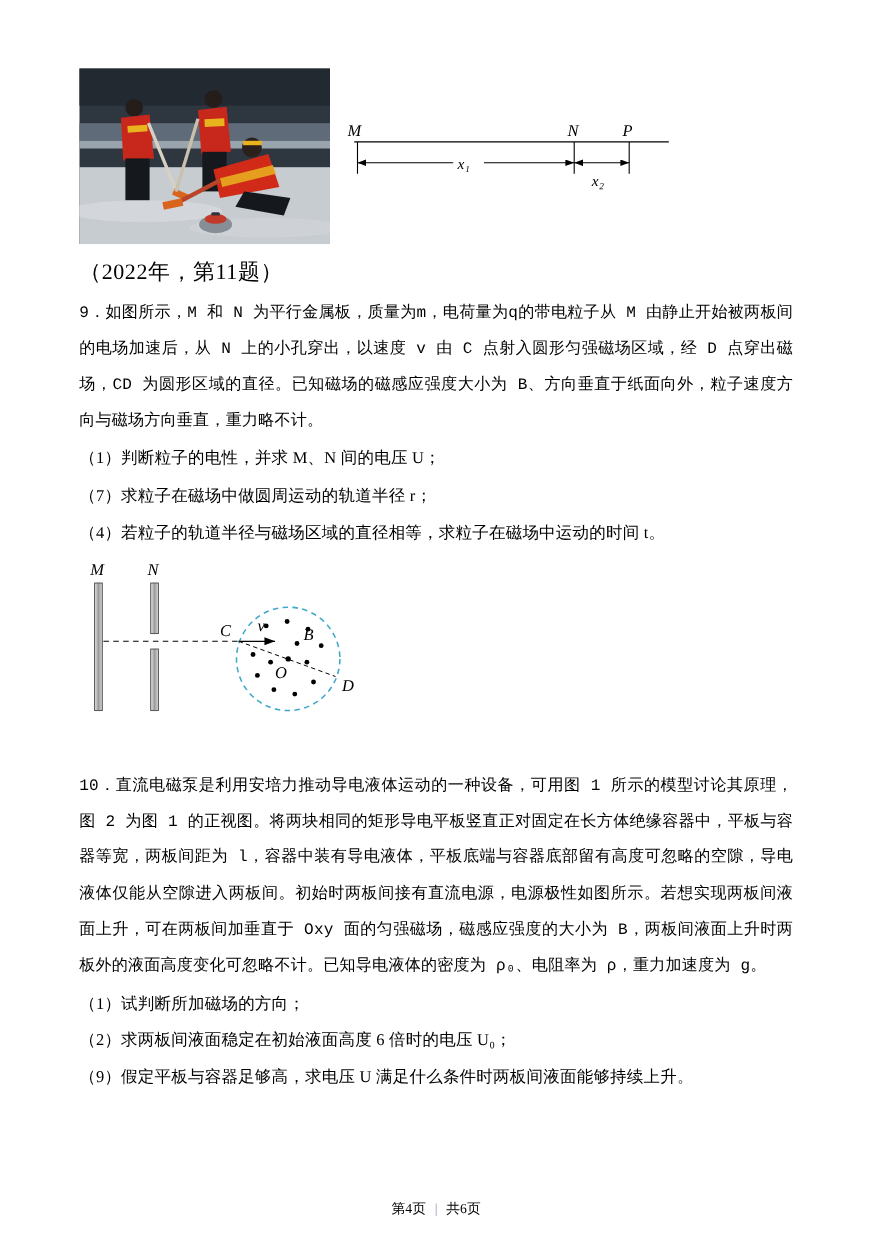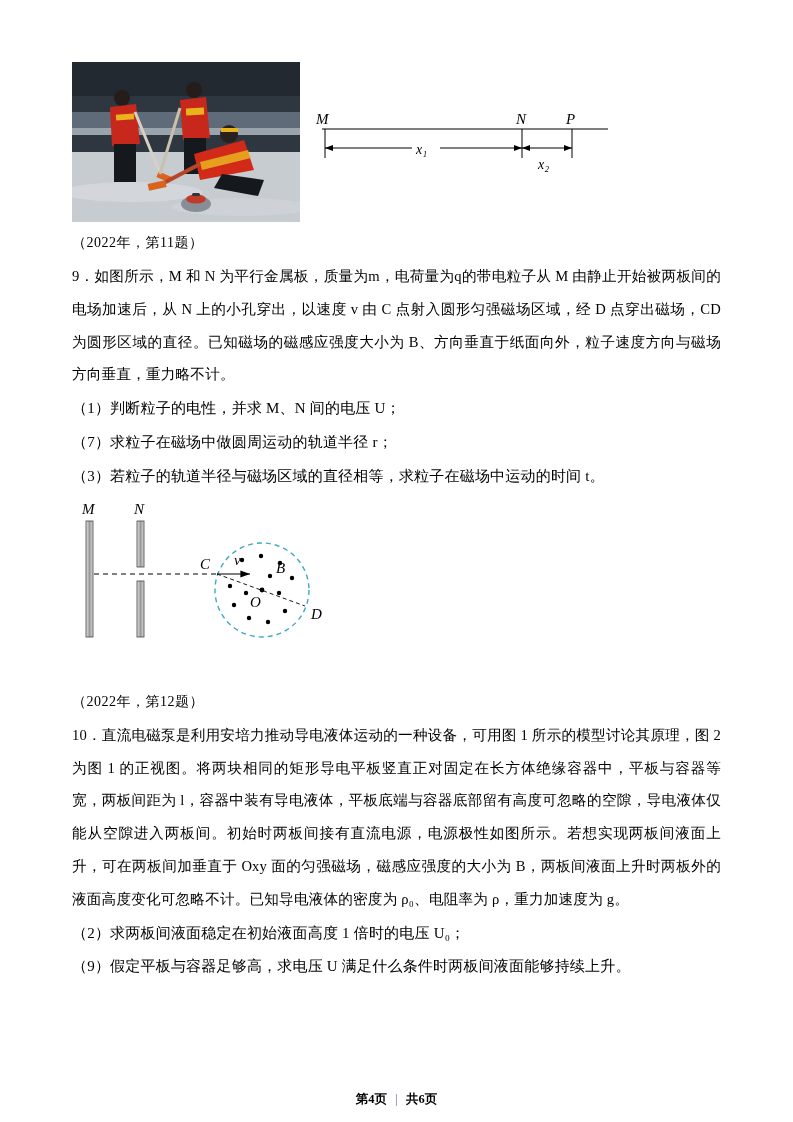--- a/index.html
+++ b/index.html
@@ -8,39 +8,39 @@
     width:793px; height:1122px; position:relative; overflow:hidden;
     font-family:"Liberation Serif","DejaVu Serif",serif; color:#000;
   }
   .page { padding:62px 72px 0 72px; }
 
   .figure-row { display:flex; align-items:flex-start; gap:16px; }
   .photo-wrap { width:228px; height:160px; flex:0 0 auto; overflow:hidden; }
   .photo-wrap svg { display:block; }
   .mnp-wrap { margin-top:50px; }
 
-  .caption { font-size:14px; margin-top:12px; letter-spacing:0.5px; }
+  .caption { font-size:20px; margin-top:12px; letter-spacing:0.5px; }
 
   .stem {
     font-size:14.6px; line-height:2.25; text-align:justify;
-    margin-top:8px; letter-spacing:0.2px;
+    margin-top:8px; letter-spacing:0.2px;font-family:Liberation Mono, monospace;
   }
   .part { font-size:15px; line-height:2.12; margin-top:2px; letter-spacing:0.2px; }
 
   .q9-figure { margin:8px 0 0 2px; }
 
   svg text.lbl {
     font-family:"Liberation Serif","DejaVu Serif",serif;
     font-style:italic; font-size:15px; fill:#000;
   }
   svg text.lbl-sm { font-size:14px; }
 
   .footer {
     position:absolute; left:0; right:0; bottom:14px;
-    text-align:center; font-size:12.5px;font-weight:bold;
+    text-align:center; font-size:12.5px;
   }
   .footer .sep { color:#8a99ad; margin:0 8px; }
 </style>
 </head>
 <body>
 
 <div class="page">
 
   <div class="figure-row">
 
@@ -107,21 +107,21 @@
         <text class="lbl lbl-sm" x="222" y="57">x₂</text>
       </svg>
     </div>
   </div>
 
   <div class="caption">（2022年，第11题）</div>
 
   <div class="stem">9．如图所示，M 和 N 为平行金属板，质量为m，电荷量为q的带电粒子从 M 由静止开始被两板间的电场加速后，从 N 上的小孔穿出，以速度 v 由 C 点射入圆形匀强磁场区域，经 D 点穿出磁场，CD 为圆形区域的直径。已知磁场的磁感应强度大小为 B、方向垂直于纸面向外，粒子速度方向与磁场方向垂直，重力略不计。</div>
   <div class="part">（1）判断粒子的电性，并求 M、N 间的电压 U；</div>
   <div class="part">（7）求粒子在磁场中做圆周运动的轨道半径 r；</div>
-  <div class="part">（3）若粒子的轨道半径与磁场区域的直径相等，求粒子在磁场中运动的时间 t。</div>
+  <div class="part">（4）若粒子的轨道半径与磁场区域的直径相等，求粒子在磁场中运动的时间 t。</div>
 
   <div class="q9-figure">
     <svg width="280" height="176" viewBox="0 0 280 176">
       <defs>
         <marker id="arrv" markerWidth="9" markerHeight="8" refX="8" refY="3" orient="auto">
           <path d="M0,0 L8,3 L0,6 Z" fill="#000"></path>
         </marker>
         <linearGradient id="plate" x1="0" y1="0" x2="1" y2="0">
           <stop offset="0" stop-color="#e8e8e8"></stop>
           <stop offset="0.5" stop-color="#9a9a9a"></stop>
@@ -163,23 +163,23 @@
       <circle cx="188" cy="89" r="2.4" fill="#000"></circle>
 
       <text class="lbl" x="126" y="68" font-style="normal">C</text>
       <text class="lbl" x="160" y="64">v</text>
       <text class="lbl" x="202" y="72">B</text>
       <text class="lbl" x="176" y="106">O</text>
       <text class="lbl" x="237" y="118" font-style="normal">D</text>
     </svg>
   </div>
 
-  <div class="caption">（2022年，第12题）</div>
 
   <div class="stem">10．直流电磁泵是利用安培力推动导电液体运动的一种设备，可用图 1 所示的模型讨论其原理，图 2 为图 1 的正视图。将两块相同的矩形导电平板竖直正对固定在长方体绝缘容器中，平板与容器等宽，两板间距为 l，容器中装有导电液体，平板底端与容器底部留有高度可忽略的空隙，导电液体仅能从空隙进入两板间。初始时两板间接有直流电源，电源极性如图所示。若想实现两板间液面上升，可在两板间加垂直于 Oxy 面的匀强磁场，磁感应强度的大小为 B，两板间液面上升时两板外的液面高度变化可忽略不计。已知导电液体的密度为 ρ₀、电阻率为 ρ，重力加速度为 g。</div>
-  <div class="part">（2）求两板间液面稳定在初始液面高度 1 倍时的电压 U₀；</div>
+  <div class="part">（1）试判断所加磁场的方向；</div>
+  <div class="part">（2）求两板间液面稳定在初始液面高度 6 倍时的电压 U₀；</div>
   <div class="part">（9）假定平板与容器足够高，求电压 U 满足什么条件时两板间液面能够持续上升。</div>
 
 </div>
 
 <div class="footer">
   <span>第4页</span><span class="sep">|</span><span>共6页</span>
 </div>
 
 </body></html>

